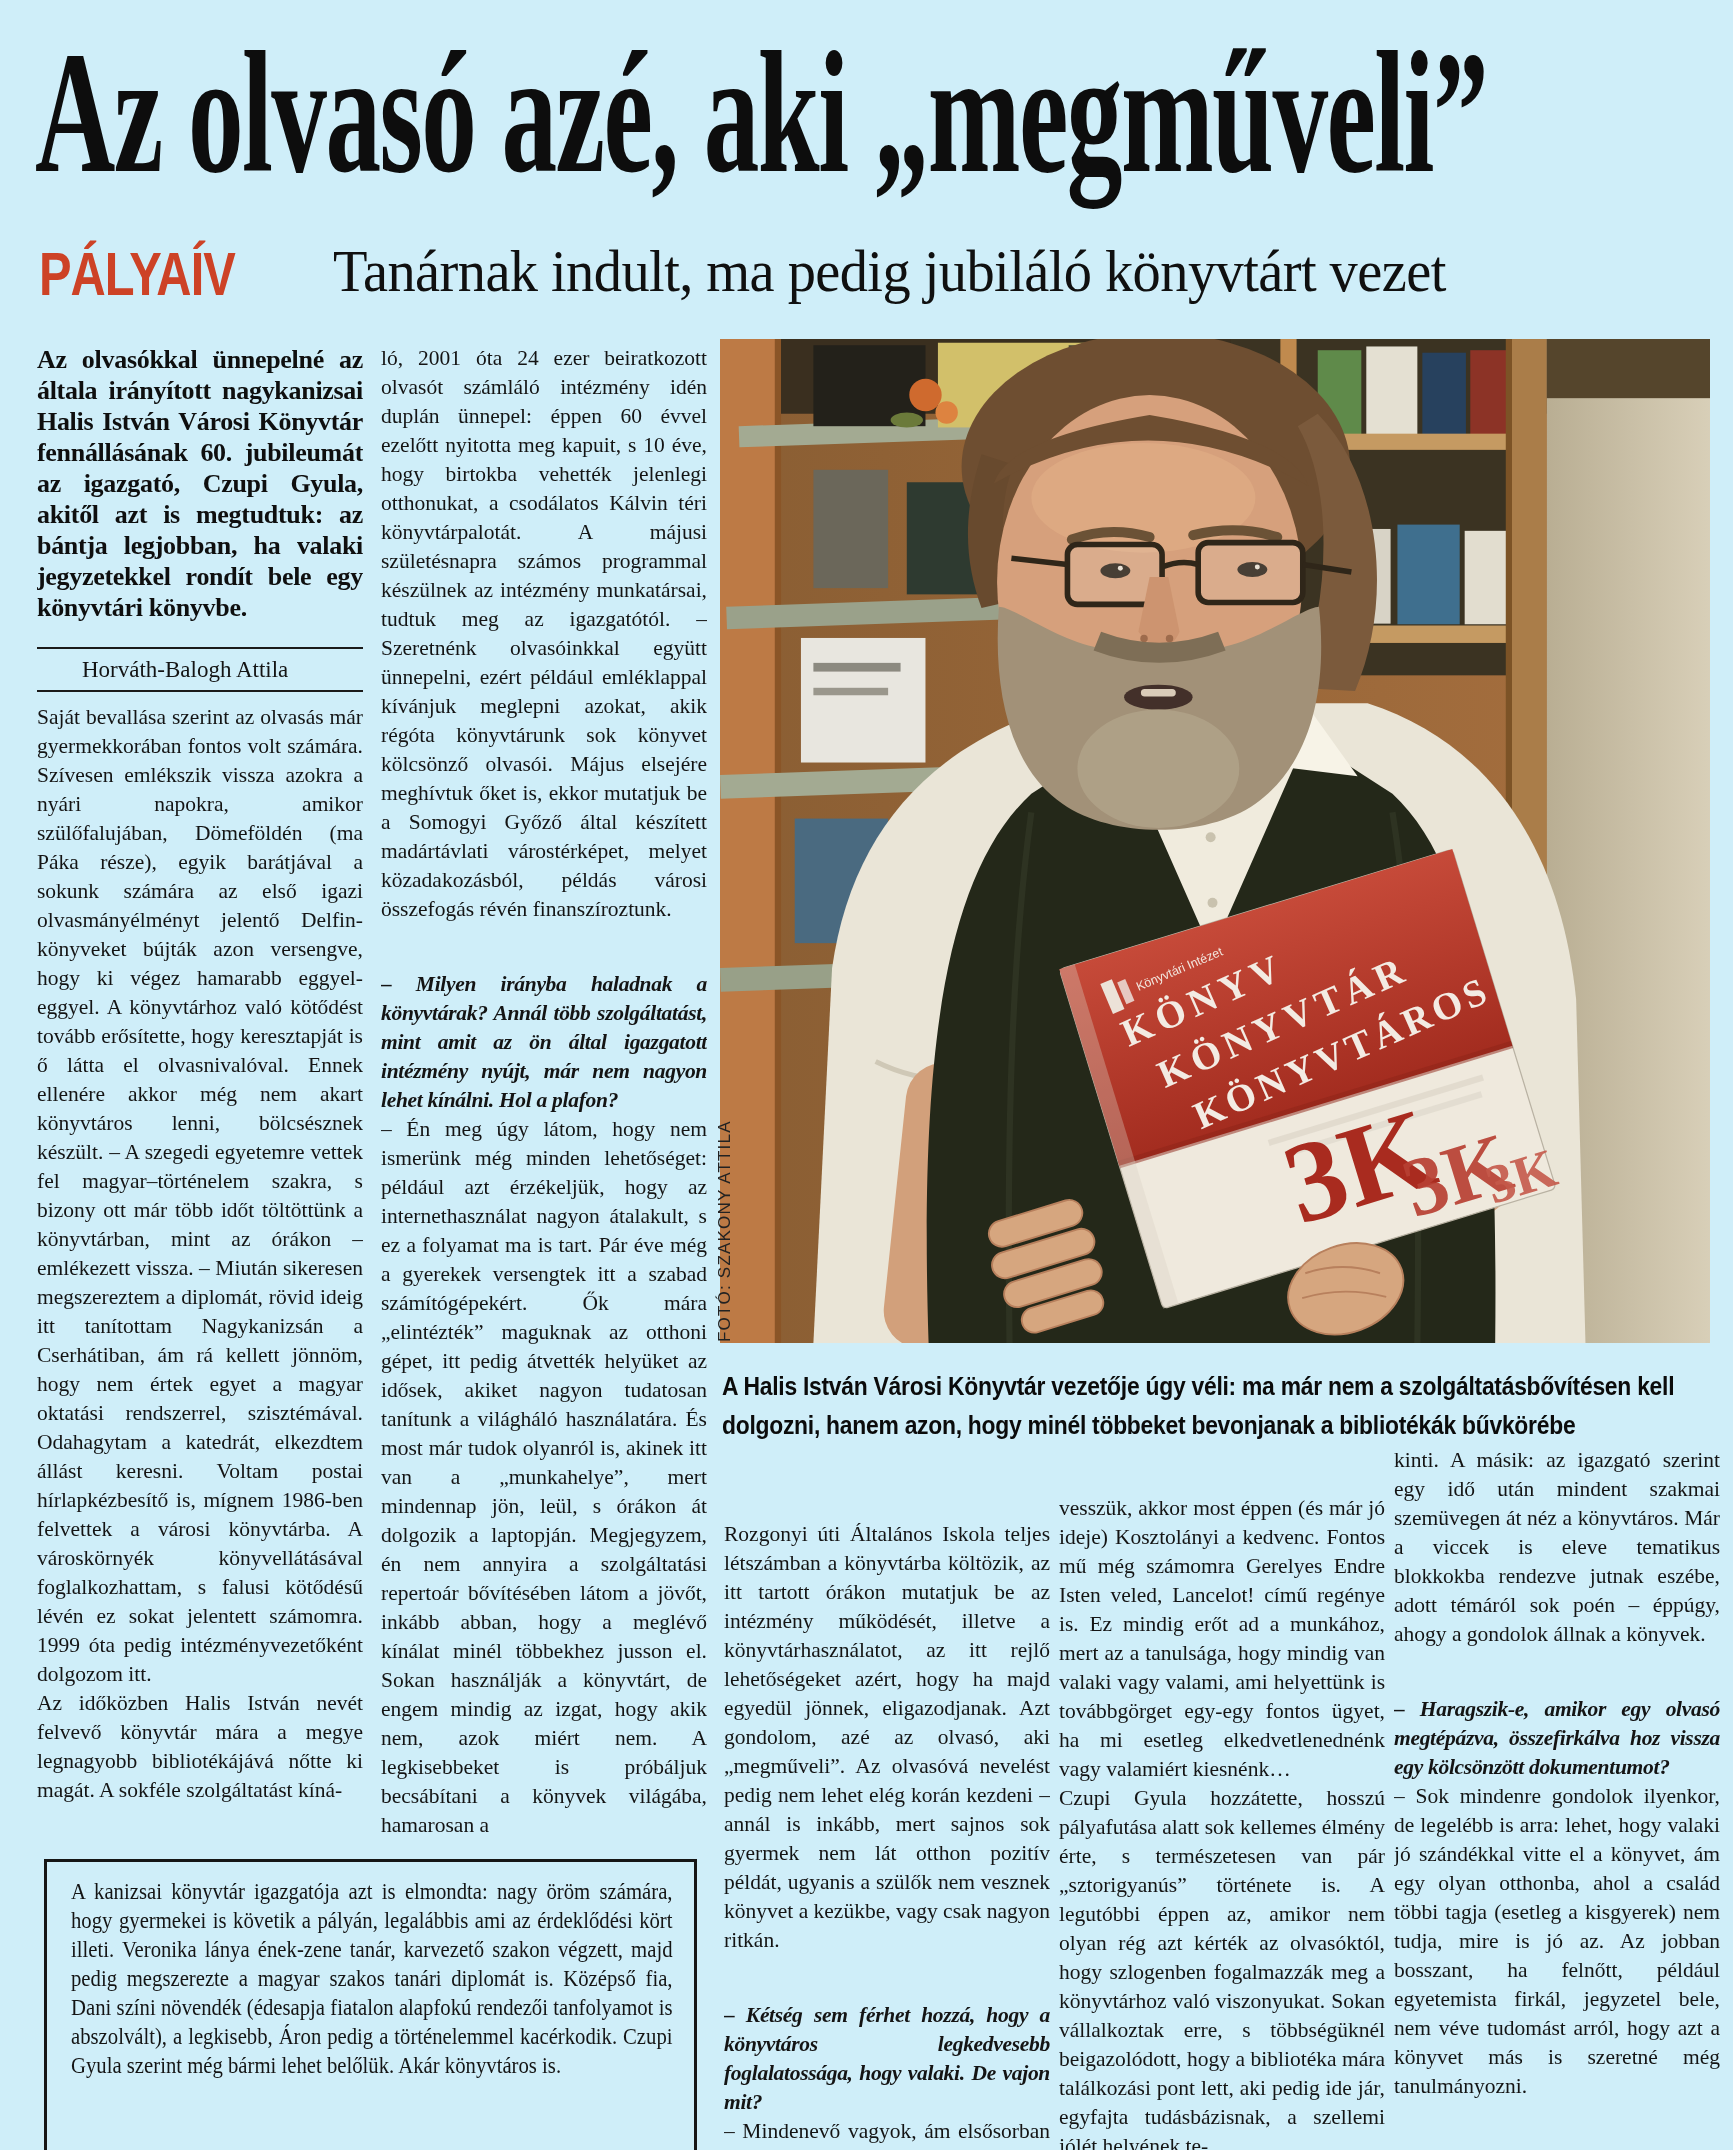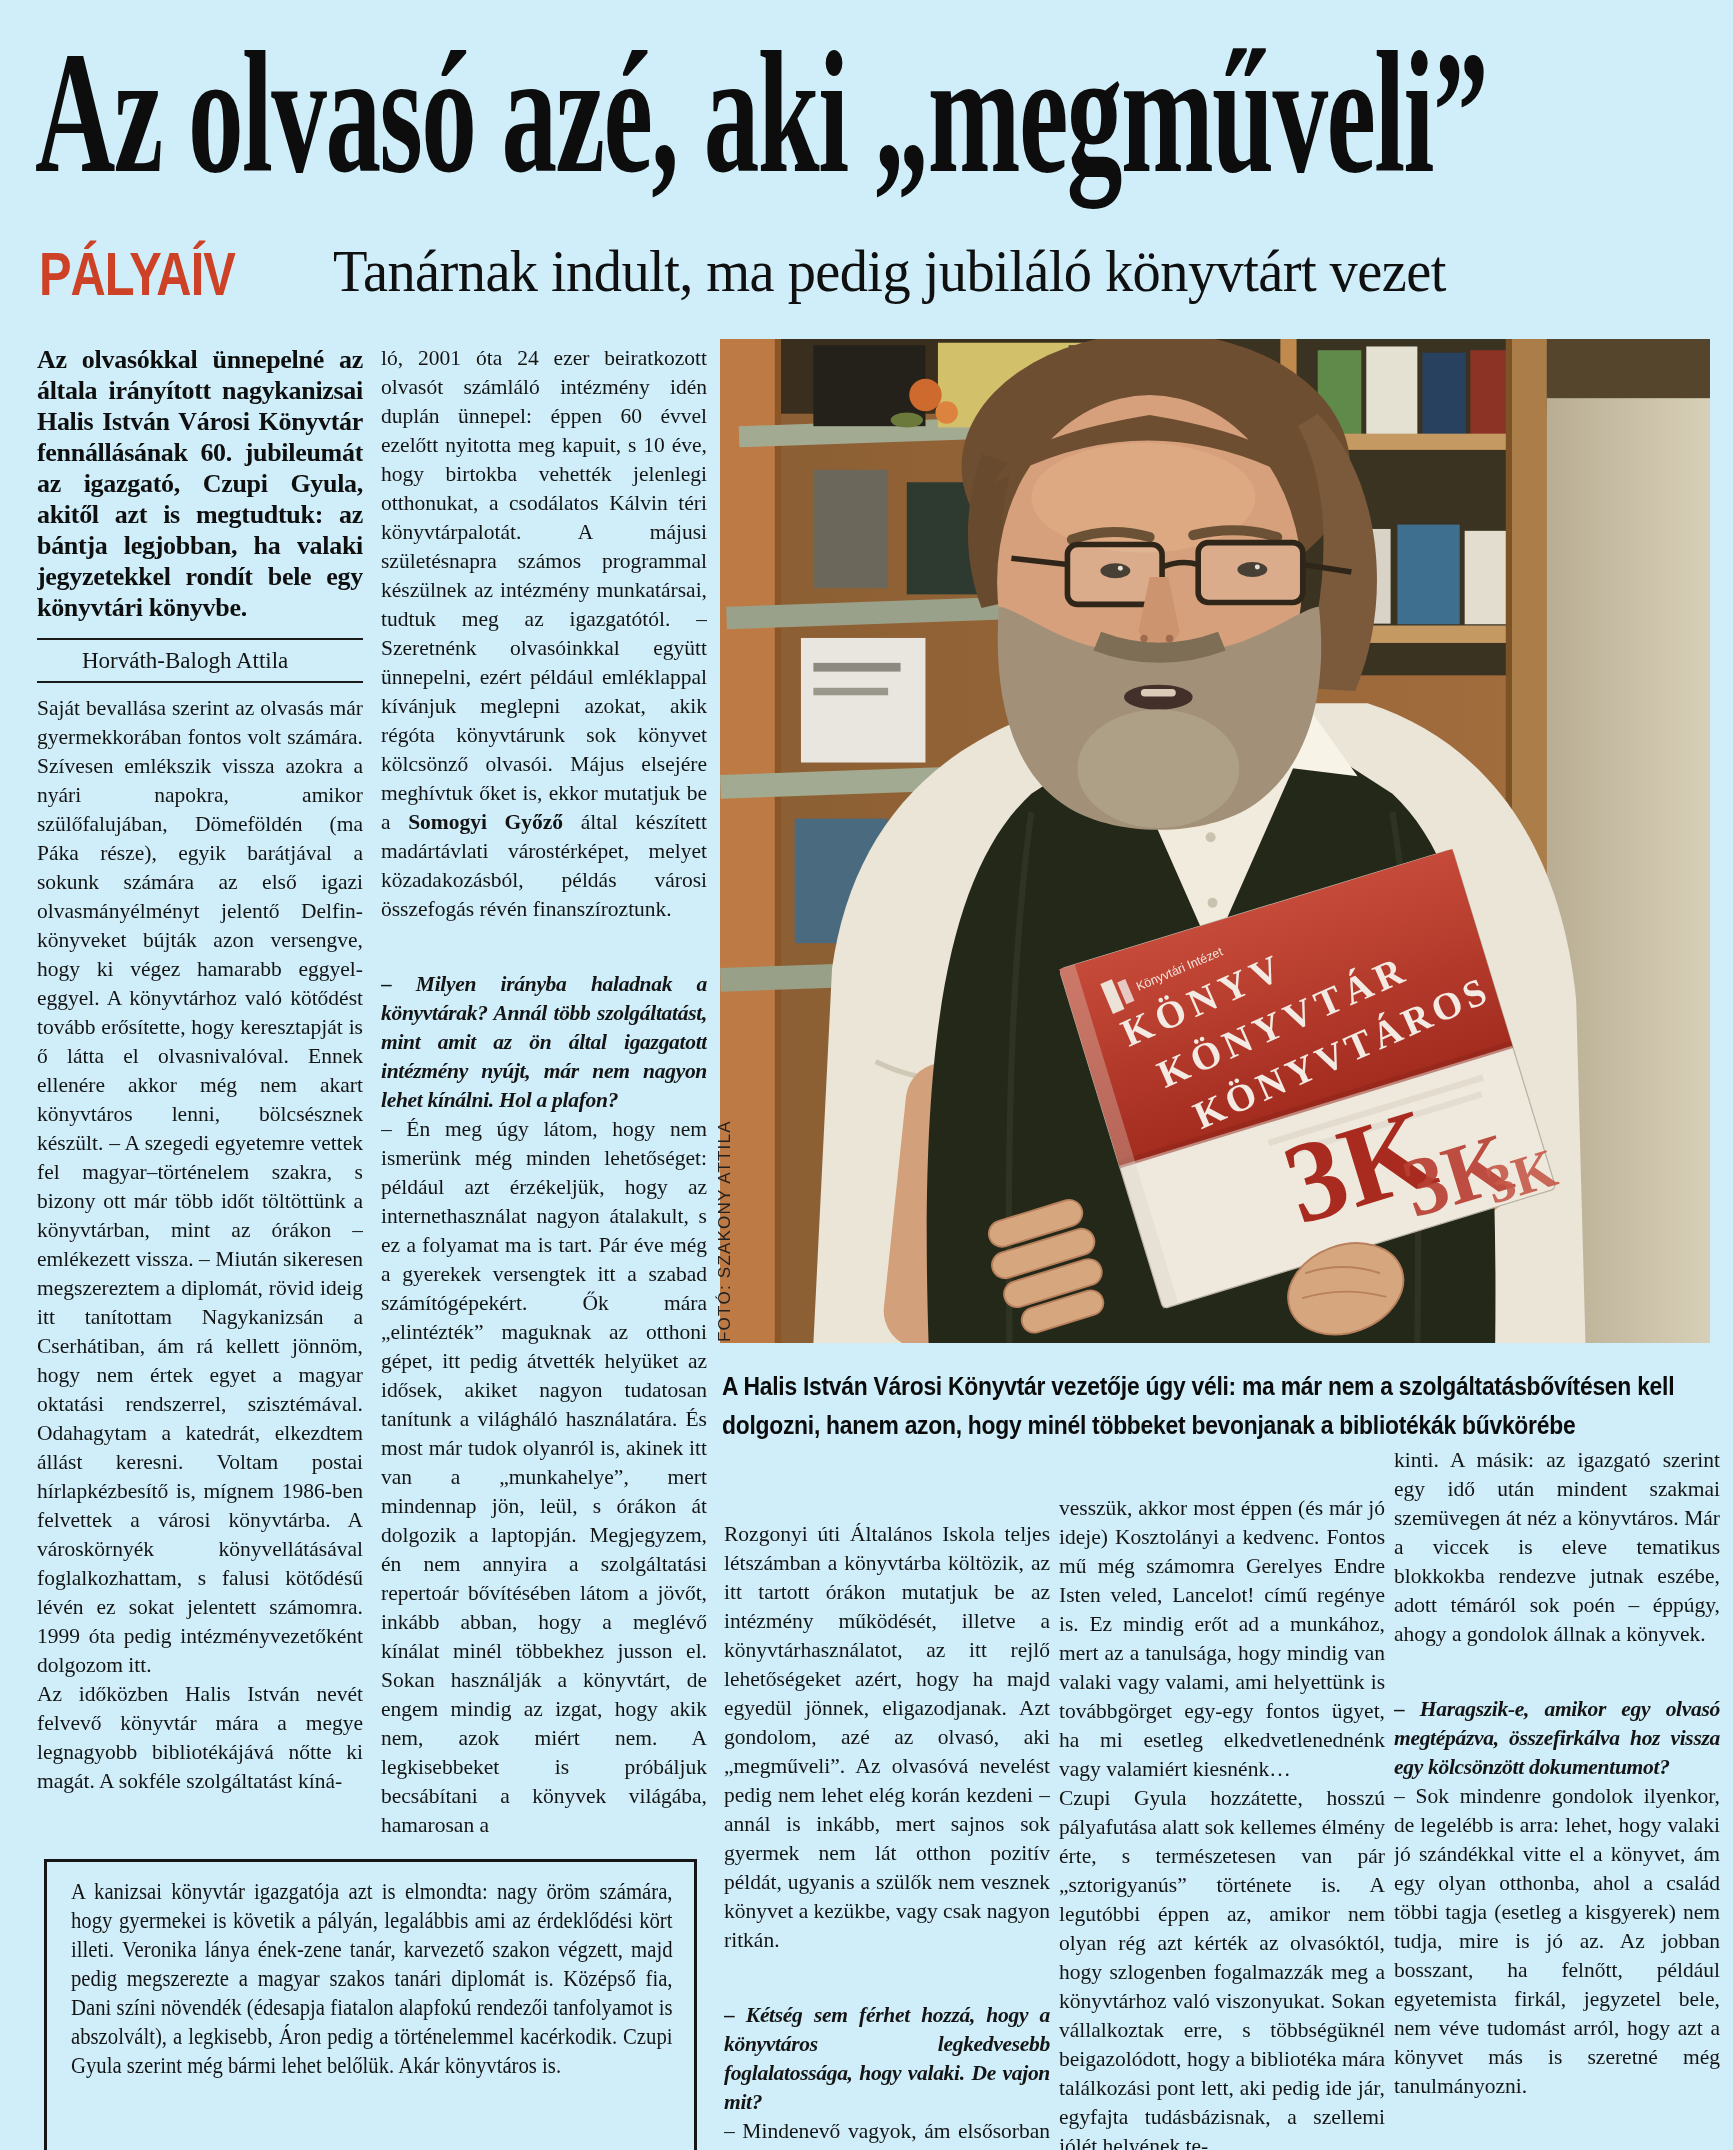--- a/index.html
+++ b/index.html
@@ -36,24 +36,24 @@
   
   .col{position:absolute;width:326px;overflow:hidden;}
   .col1{left:37px;top:344px;height:1513px;}
   .col2{left:381px;top:344px;height:1516px;}
   .col3{left:724px;top:1520px;height:704px;}
   .col4{left:1059px;top:1446px;height:704px;margin-top:48px;}
   .col5{left:1394px;top:1446px;height:705px;}
 
   p.body{margin:0;font:21.5px/29px "Liberation Serif", serif;text-align:justify;}
   p.q{font-weight:bold;font-style:italic;margin-top:46px;letter-spacing:-0.3px;}
-  .bname{font-weight:bold;}
+  .bname{font-weight:normal;}
 
   .lead{
-    margin:0 0 15px 0;
+    margin:0 0 24px 0;
     font:bold 26px/31px "Liberation Serif", serif;
     text-align:justify;letter-spacing:-0.3px;color:#0f0f0f;
   }
   .byline-block{margin:3.7px 0 11.2px 0;}
   .rule{height:1.9px;background:#1a1a1a;}
   .byline-name{font:23px/41px "Liberation Serif", serif;padding-left:45px;}
 
   
   .photo{position:absolute;left:720px;top:339px;width:990px;height:1004px;}
   .credit{

